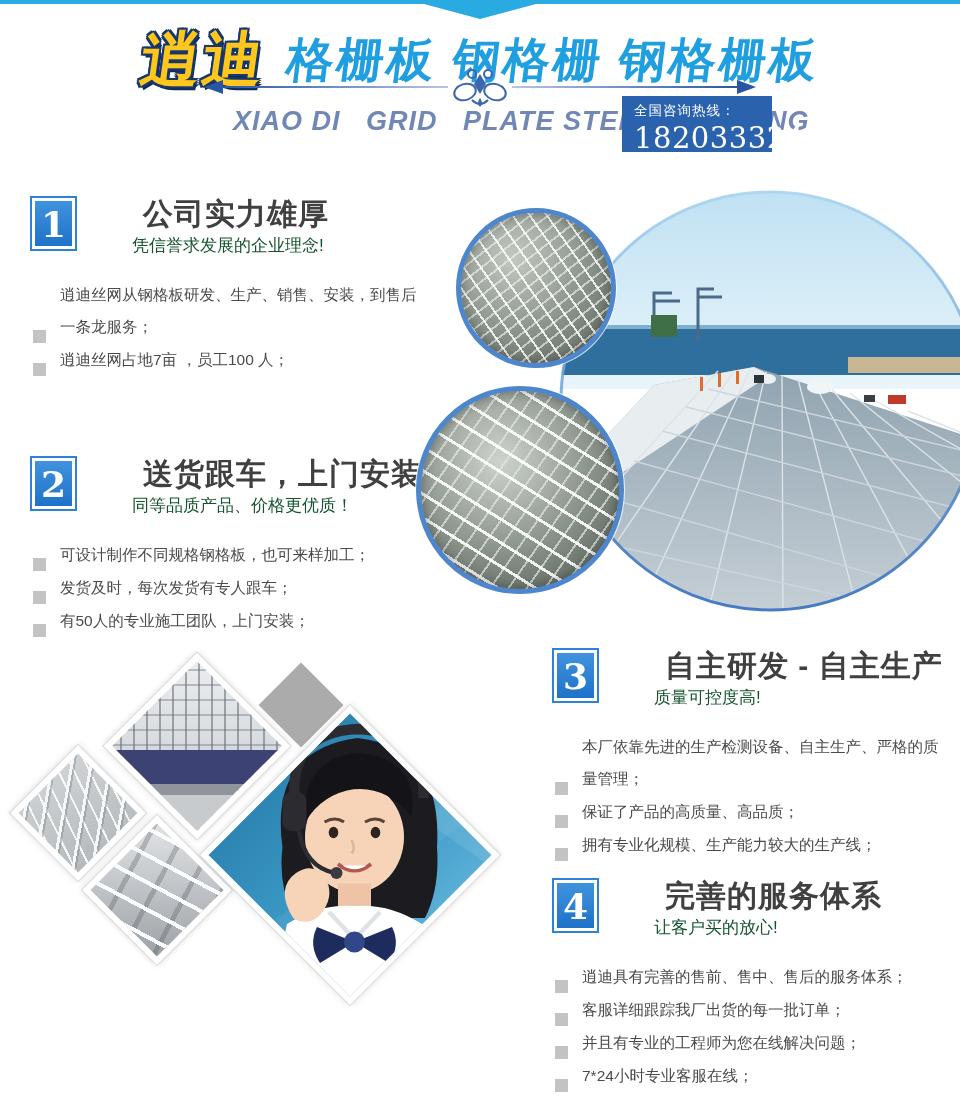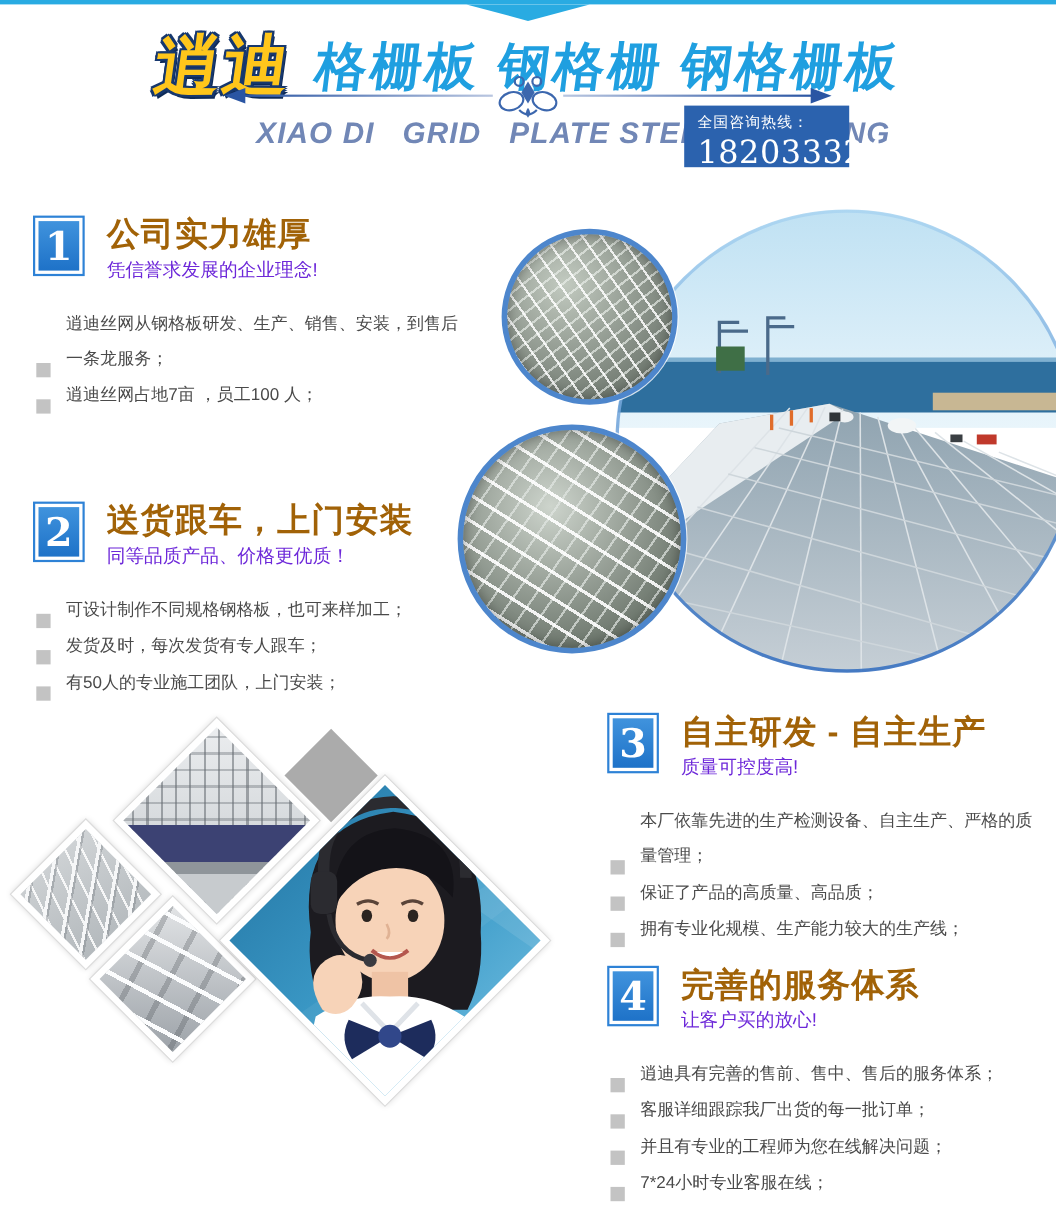--- a/index.html
+++ b/index.html
@@ -40,22 +40,22 @@
   .hotline .num { font-family:"DejaVu Serif","Liberation Serif",serif; font-size:29px; font-weight:normal; letter-spacing:.5px; margin-top:1px; }
 
   
   .section { position:absolute; }
   .sec-head { display:flex; align-items:flex-start; }
   .numbox { width:47px; height:55px; border:2px solid #2e82d6; background:#fff; padding:3px; flex:none; }
   .numbox .in { width:100%; height:100%; background:linear-gradient(#4093dd,#1e72c8); color:#fff;
                 display:flex; align-items:center; justify-content:center;
                 font-family:"DejaVu Serif","Liberation Serif",serif; font-size:36px; font-weight:bold; }
   .sec-titles { margin-left:20px; padding-top:1px; }
-  .sec-title { font-size:30px; font-weight:bold; color:#a16207; letter-spacing:1px; line-height:34px; }
-  .sec-sub { font-size:17px; color:#6d28d9; margin-top:3px; }
+  .sec-title { font-size:30px; font-weight:bold; color:#404040; letter-spacing:1px; line-height:34px;margin-left:46px; }
+  .sec-sub { font-size:17px; color:#14532d; margin-top:3px;margin-left:35px; }
 
   ul.bullets { list-style:none; margin-top:22px; }
   ul.bullets li { display:flex; align-items:flex-end; margin-bottom:1px; }
   .sq { width:13px; height:13px; background:#c3c3c3; flex:none; margin:10px 14px 0 3px; }
   .btxt { font-size:15.5px; color:#4a4a4a; line-height:32px; white-space:pre-line; }
 
   
   .circles { position:absolute; left:410px; top:185px; width:560px; height:440px; }
   .bigcircle { position:absolute; left:148px; top:4px; width:424px; height:424px; z-index:1; }
   .mcircle { position:absolute; border-radius:50%; border:5px solid #4d86cc;

